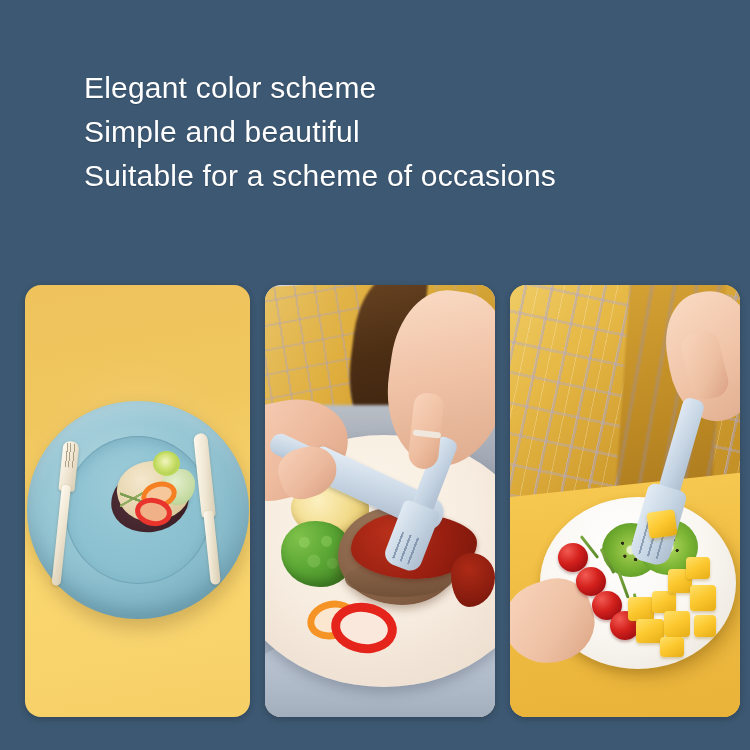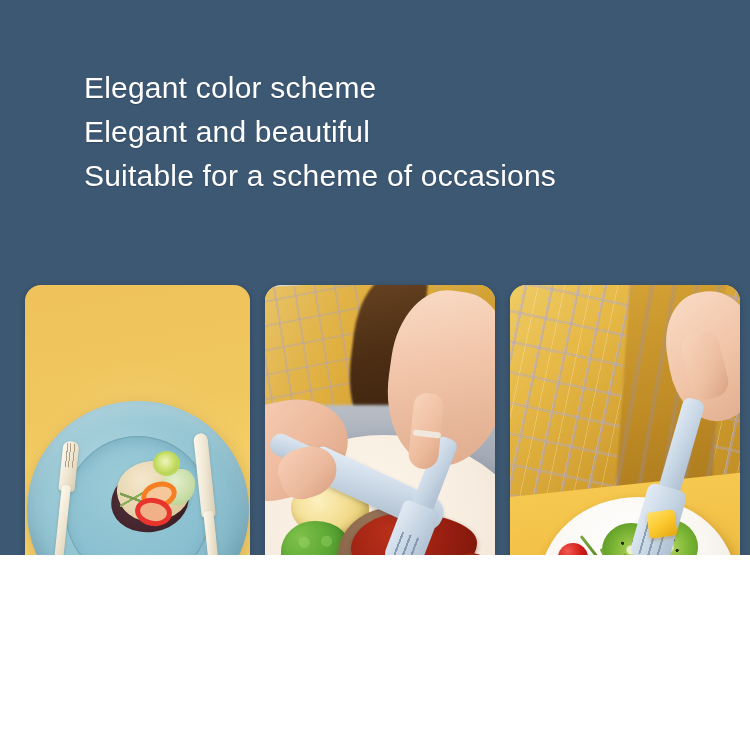--- a/index.html
+++ b/index.html
@@ -8,21 +8,21 @@
   }
   body {
     width: 750px;
     height: 750px;
     overflow: hidden;
     font-family: "Liberation Sans", sans-serif;
   }
   #page {
     position: relative;
     width: 750px;
-    height: 555px;
+    height: 750px;
     background: #3d5872;
     overflow: hidden;
   }
 
   
   #headline {
     position: absolute;
     left: 84px;
     top: 66px;
     width: 600px;
@@ -579,21 +579,21 @@
     box-shadow: 0 2px 4px rgba(150,110,10,0.35);
   }
 </style>
 </head>
 <body>
 
 <div id="page">
 
   <div id="headline">
     <div class="headline-line">Elegant color scheme</div>
-    <div class="headline-line">Elegant and beautiful</div>
+    <div class="headline-line">Simple and beautiful</div>
     <div class="headline-line">Suitable for a scheme of occasions</div>
   </div>
 
   <div id="strip">
 
     <div class="panel" id="panel-1">
       <div class="panel-inner">
         <div class="p1-bg"></div>
         <div class="p1-plate-shadow"></div>
         <div class="p1-plate">

